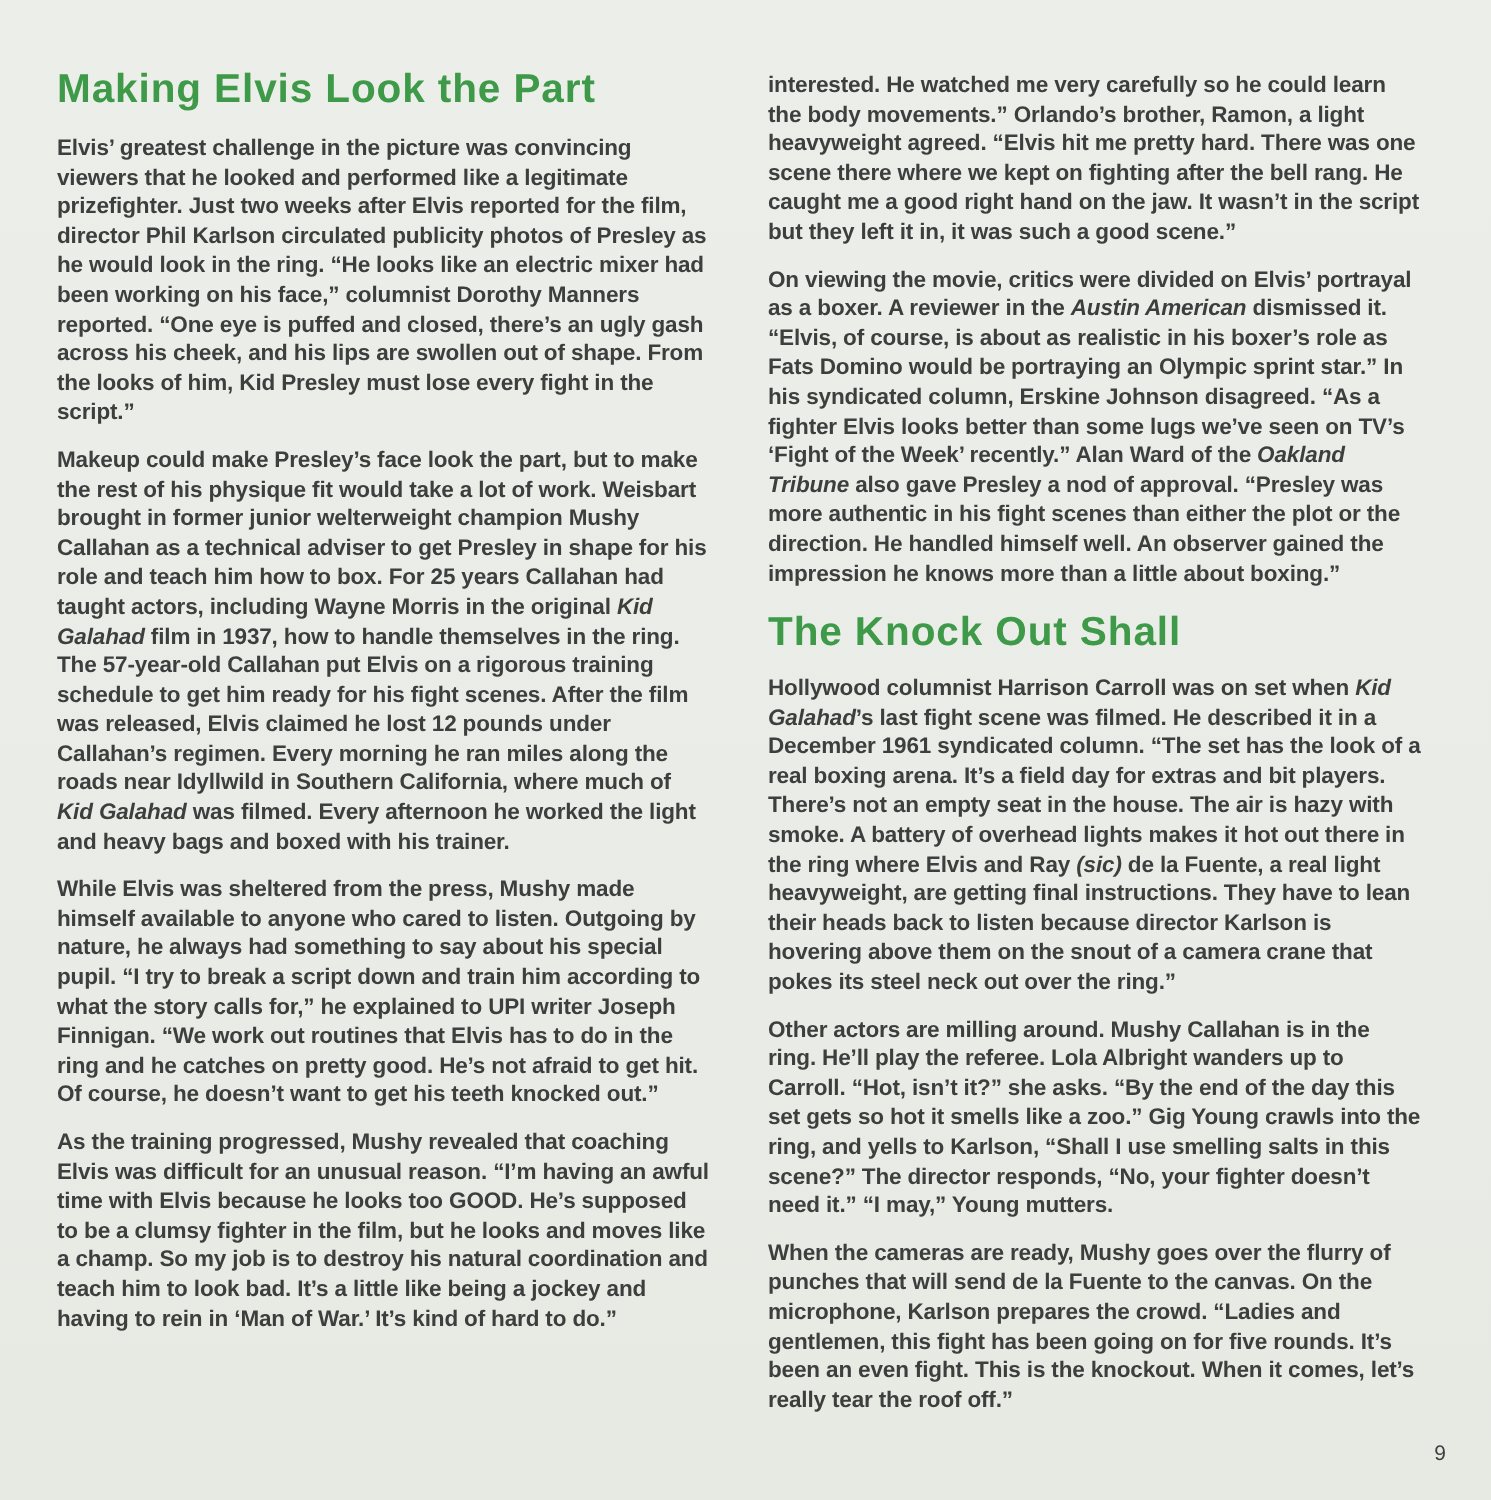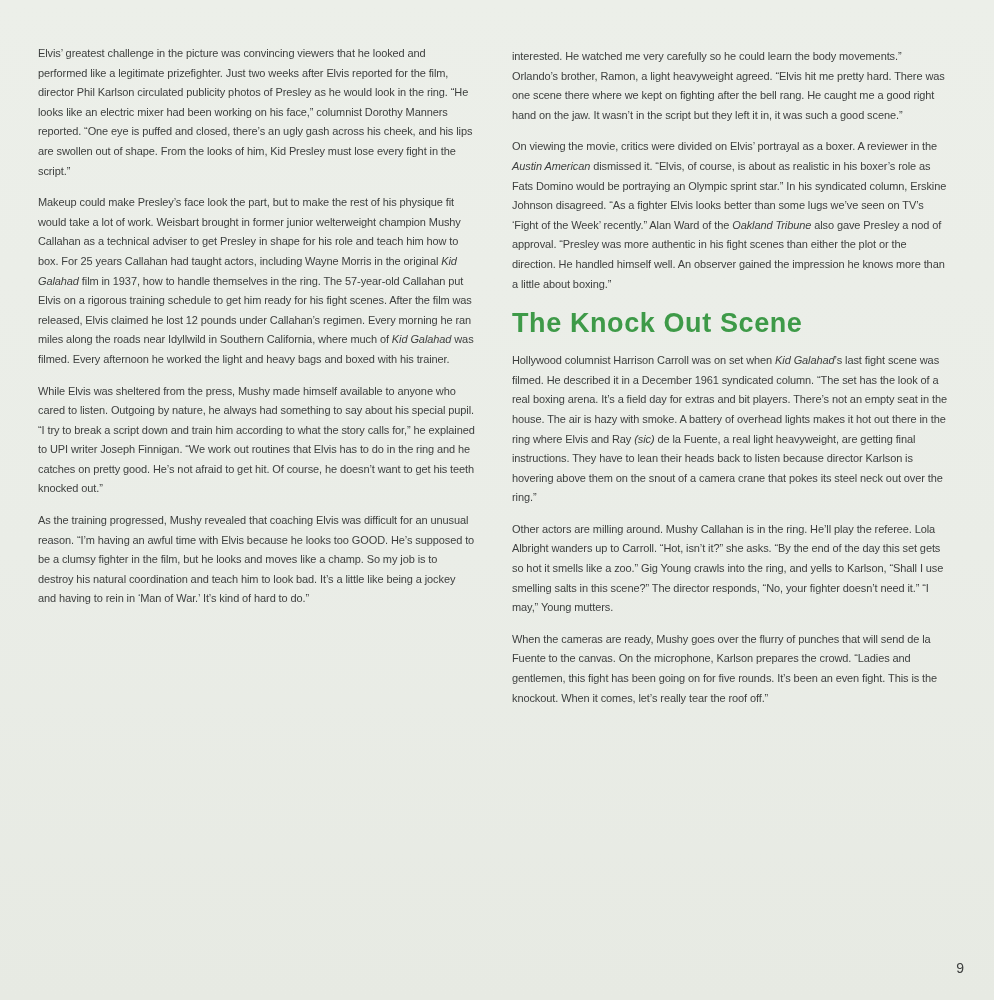--- a/index.html
+++ b/index.html
@@ -21,53 +21,55 @@
   .heading {
     margin: 0 0 15px 0;
     font-size: 27px; line-height: 30px;
     font-weight: bold;
     letter-spacing: 0.6px;
     color: var(--accent, #3e9a48);
   }
   .heading-knockout { margin: 14px 0 13px 0; }
   .paras .para {
     margin: 0 0 12px 0;
-    font-size: 11px; line-height: 19.6px;
+    font-size: 15px; line-height: 19.6px;
     letter-spacing: -0.1px;
     color: var(--text, #3d3f3e);
+    font-weight: bold;
   }
   .paras .para i { font-style: italic; }
   .col-right .cont-paras { padding-top: 3px; }
   .page-number {
     position: absolute;
     right: 30px; bottom: 24px;
     font-size: 14px;
     color: var(--text, #3d3f3e);
   }
 </style>
 </head>
 <body>
 
 <div class="page" style="--bg: #eaede7; --accent: #3e9a48; --text: #3d3f3e;">
 
   <div class="col col-left">
+    <h1 class="heading">Making Elvis Look the Part</h1>
     <div class="paras">
         <p class="para">Elvis’ greatest challenge in the picture was convincing viewers that he looked and performed like a legitimate prizefighter. Just two weeks after Elvis reported for the film, director Phil Karlson circulated publicity photos of Presley as he would look in the ring. “He looks like an electric mixer had been working on his face,” columnist Dorothy Manners reported. “One eye is puffed and closed, there’s an ugly gash across his cheek, and his lips are swollen out of shape. From the looks of him, Kid Presley must lose every fight in the script.”</p>
         <p class="para">Makeup could make Presley’s face look the part, but to make the rest of his physique fit would take a lot of work. Weisbart brought in former junior welterweight champion Mushy Callahan as a technical adviser to get Presley in shape for his role and teach him how to box. For 25 years Callahan had taught actors, including Wayne Morris in the original <i>Kid Galahad</i> film in 1937, how to handle themselves in the ring. The 57-year-old Callahan put Elvis on a rigorous training schedule to get him ready for his fight scenes. After the film was released, Elvis claimed he lost 12 pounds under Callahan’s regimen. Every morning he ran miles along the roads near Idyllwild in Southern California, where much of <i>Kid Galahad</i> was filmed. Every afternoon he worked the light and heavy bags and boxed with his trainer.</p>
         <p class="para">While Elvis was sheltered from the press, Mushy made himself available to anyone who cared to listen. Outgoing by nature, he always had something to say about his special pupil. “I try to break a script down and train him according to what the story calls for,” he explained to UPI writer Joseph Finnigan. “We work out routines that Elvis has to do in the ring and he catches on pretty good. He’s not afraid to get hit. Of course, he doesn’t want to get his teeth knocked out.”</p>
         <p class="para">As the training progressed, Mushy revealed that coaching Elvis was difficult for an unusual reason. “I’m having an awful time with Elvis because he looks too GOOD. He’s supposed to be a clumsy fighter in the film, but he looks and moves like a champ. So my job is to destroy his natural coordination and teach him to look bad. It’s a little like being a jockey and having to rein in ‘Man of War.’ It’s kind of hard to do.”</p>
       </div>
   </div>
 
   <div class="col col-right">
     <div class="paras cont-paras">
         <p class="para">interested. He watched me very carefully so he could learn the body movements.” Orlando’s brother, Ramon, a light heavyweight agreed. “Elvis hit me pretty hard. There was one scene there where we kept on fighting after the bell rang. He caught me a good right hand on the jaw. It wasn’t in the script but they left it in, it was such a good scene.”</p>
         <p class="para">On viewing the movie, critics were divided on Elvis’ portrayal as a boxer. A reviewer in the <i>Austin American</i> dismissed it. “Elvis, of course, is about as realistic in his boxer’s role as Fats Domino would be portraying an Olympic sprint star.” In his syndicated column, Erskine Johnson disagreed. “As a fighter Elvis looks better than some lugs we’ve seen on TV’s ‘Fight of the Week’ recently.” Alan Ward of the <i>Oakland Tribune</i> also gave Presley a nod of approval. “Presley was more authentic in his fight scenes than either the plot or the direction. He handled himself well. An observer gained the impression he knows more than a little about boxing.”</p>
       </div>
-    <h1 class="heading heading-knockout">The Knock Out Scene</h1>
+    <h1 class="heading heading-knockout">The Knock Out Shall</h1>
     <div class="paras">
         <p class="para">Hollywood columnist Harrison Carroll was on set when <i>Kid Galahad</i>’s last fight scene was filmed. He described it in a December 1961 syndicated column. “The set has the look of a real boxing arena. It’s a field day for extras and bit players. There’s not an empty seat in the house. The air is hazy with smoke. A battery of overhead lights makes it hot out there in the ring where Elvis and Ray <i>(sic)</i> de la Fuente, a real light heavyweight, are getting final instructions. They have to lean their heads back to listen because director Karlson is hovering above them on the snout of a camera crane that pokes its steel neck out over the ring.”</p>
         <p class="para">Other actors are milling around. Mushy Callahan is in the ring. He’ll play the referee. Lola Albright wanders up to Carroll. “Hot, isn’t it?” she asks. “By the end of the day this set gets so hot it smells like a zoo.” Gig Young crawls into the ring, and yells to Karlson, “Shall I use smelling salts in this scene?” The director responds, “No, your fighter doesn’t need it.” “I may,” Young mutters.</p>
         <p class="para">When the cameras are ready, Mushy goes over the flurry of punches that will send de la Fuente to the canvas. On the microphone, Karlson prepares the crowd. “Ladies and gentlemen, this fight has been going on for five rounds. It’s been an even fight. This is the knockout. When it comes, let’s really tear the roof off.”</p>
       </div>
   </div>
 
   <div class="page-number">9</div>
 
 </div>

